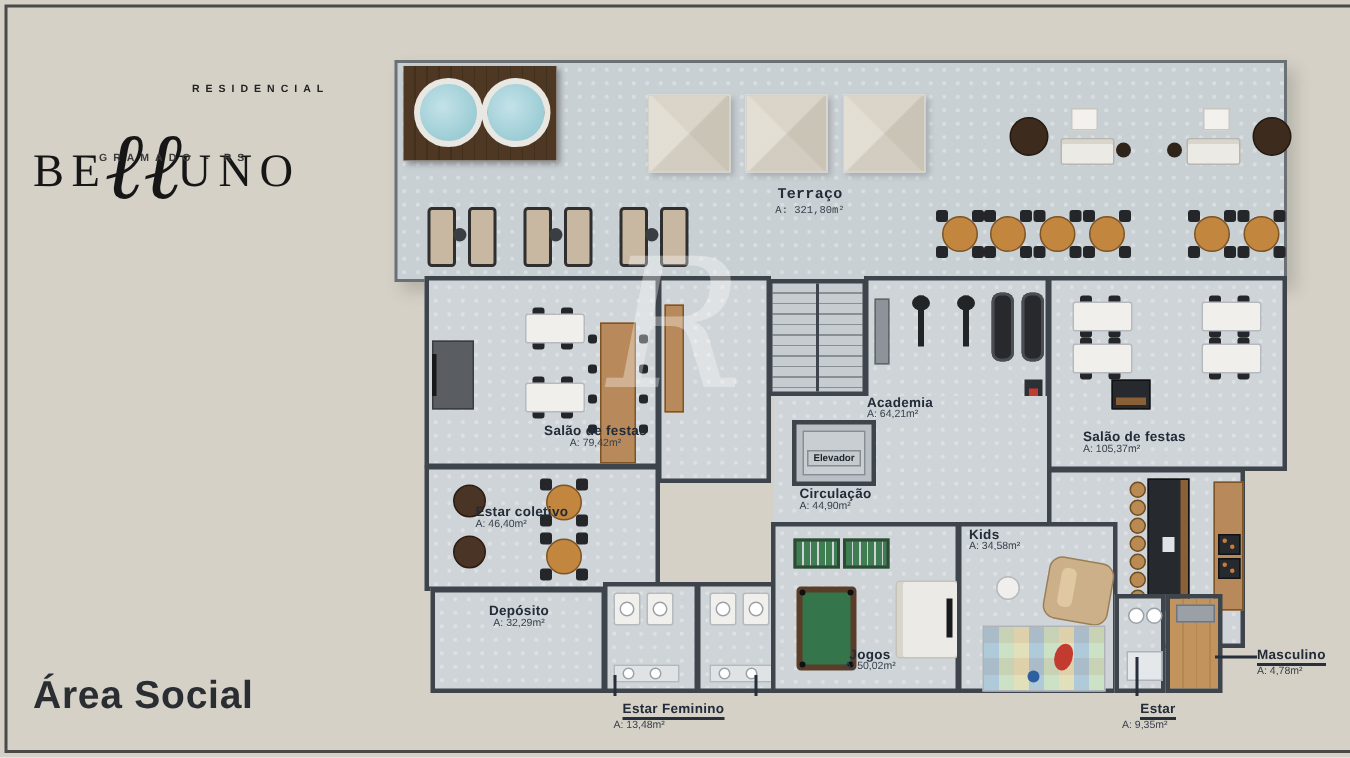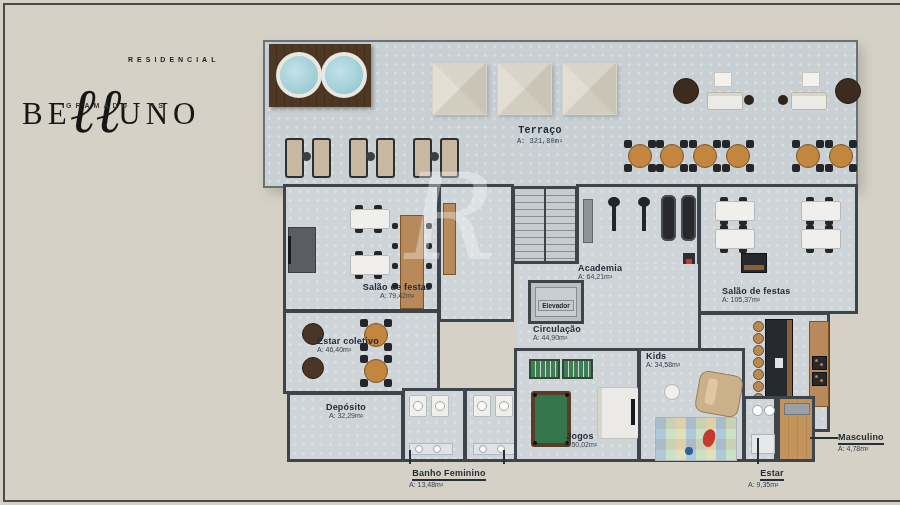--- a/index.html
+++ b/index.html
@@ -49,20 +49,21 @@
 
 <div class="stage">
   <div class="frame"></div>
 
   <div class="logo">
     <div class="logo-res">RESIDENCIAL</div>
     <div class="logo-name"><span>BE</span><span class="logo-script">ℓℓ</span><span>UNO</span></div>
     <div class="logo-loc">GRAMADO - RS</div>
   </div>
 
+  <div class="page-title">Área Social</div>
 
   <div class="room" style="left:263px;top:40px;width:595px;height:148px;border-color:#6a7176;border-width:2px;background-color:#c9d0d4;box-shadow:5px 6px 10px rgba(70,70,60,.22);">
 
     <div class="fx" style="left:4px;top:2px;width:102px;height:63px;background:repeating-linear-gradient(90deg,#4e3824 0 7px,#40301c 7px 8px);box-shadow:2px 2px 4px rgba(0,0,0,.35);">
       <span class="fx" style="left:7px;top:8px;width:38px;height:38px;border-radius:50%;border:4px solid #e9e7e2;background:radial-gradient(circle at 40% 40%,#c3e2e8,#8cc3cd);"></span>
       <span class="fx" style="left:52px;top:8px;width:38px;height:38px;border-radius:50%;border:4px solid #e9e7e2;background:radial-gradient(circle at 40% 40%,#c3e2e8,#8cc3cd);"></span>
     </div>
 
     <div class="fx" style="left:167px;top:21px;width:53px;height:50px;background:linear-gradient(135deg,#f6f4f0 49%,#e4e1da 51%),linear-gradient(45deg,#f6f4f0 49%,#eceae4 51%);background-blend-mode:multiply;background-color:#f4f2ee;border:1px solid #d6d3cc;box-shadow:2px 2px 4px rgba(0,0,0,.18);"></div>
     <div class="fx" style="left:232px;top:21px;width:53px;height:50px;background:linear-gradient(135deg,#f6f4f0 49%,#e4e1da 51%),linear-gradient(45deg,#f6f4f0 49%,#eceae4 51%);background-blend-mode:multiply;background-color:#f4f2ee;border:1px solid #d6d3cc;box-shadow:2px 2px 4px rgba(0,0,0,.18);"></div>
@@ -387,21 +388,21 @@
     <div class="rarea">A: 32,29m²</div>
   </div>
 
   <div class="lbl" style="left:552px;top:431px;width:56px;">
     <div class="rname">Jogos</div>
     <div class="rarea">A: 50,02m²</div>
   </div>
 
   <div class="leader" style="left:409px;top:450px;width:2px;height:14px;"></div>
   <div class="lbl" style="left:404px;top:462px;width:90px;">
-    <div class="rname uline">Banho Feminino</div>
+    <div class="rname uline">Estar Feminino</div>
     <div class="rarea" style="text-align:left;padding-left:5px;">A: 13,48m²</div>
   </div>
 
   <div class="leader" style="left:503px;top:450px;width:2px;height:14px;"></div>
 
   <div class="leader" style="left:757px;top:438px;width:2px;height:26px;"></div>
   <div class="lbl" style="left:742px;top:462px;width:60px;">
     <div class="rname uline">Estar</div>
     <div class="rarea" style="text-align:left;padding-left:6px;">A: 9,35m²</div>
   </div>

